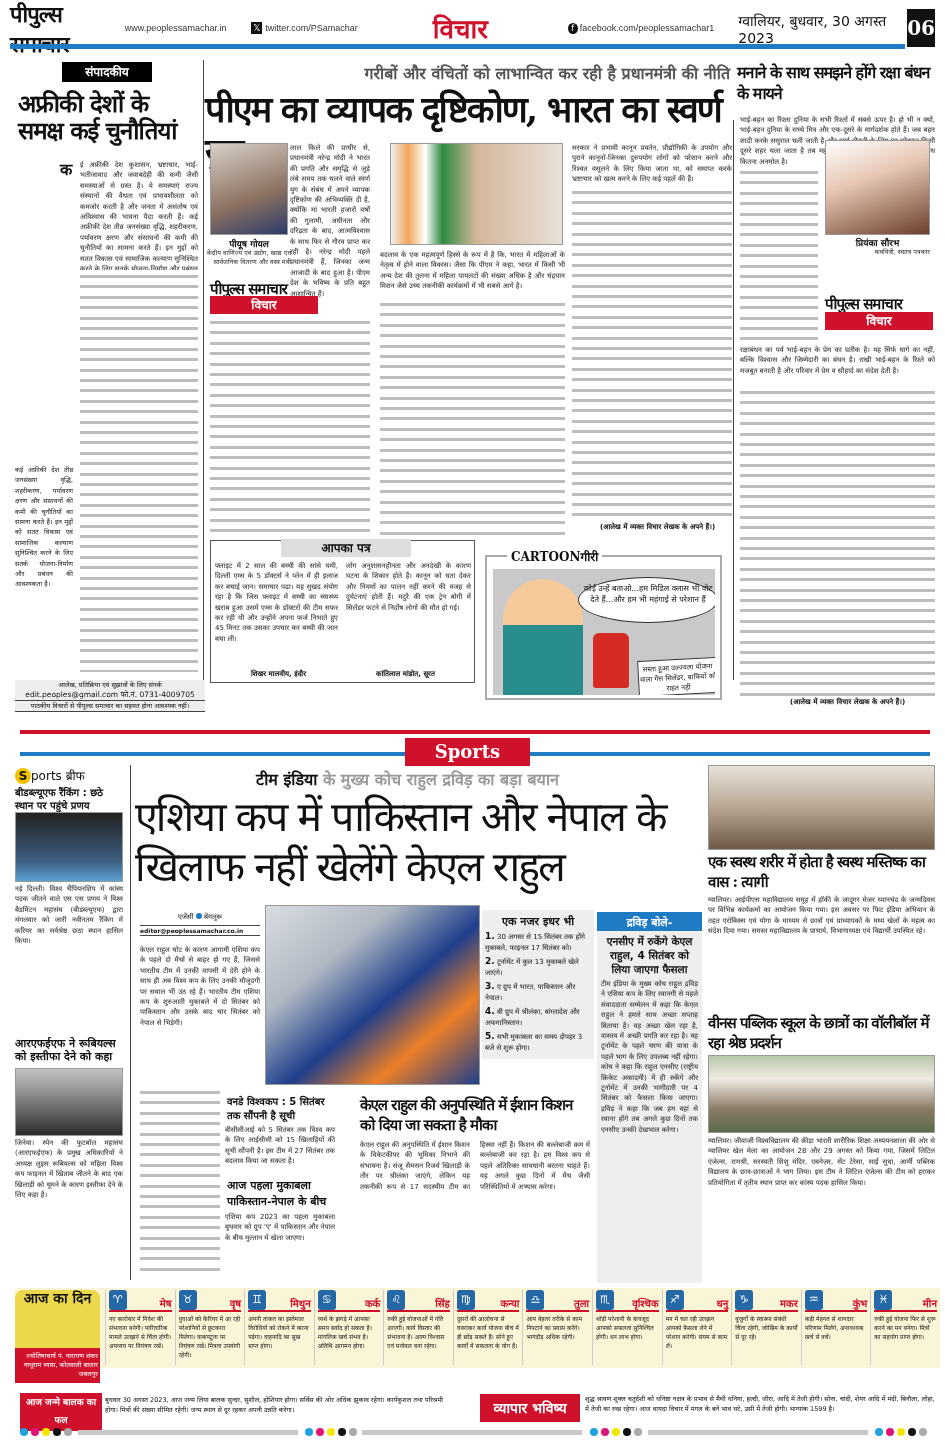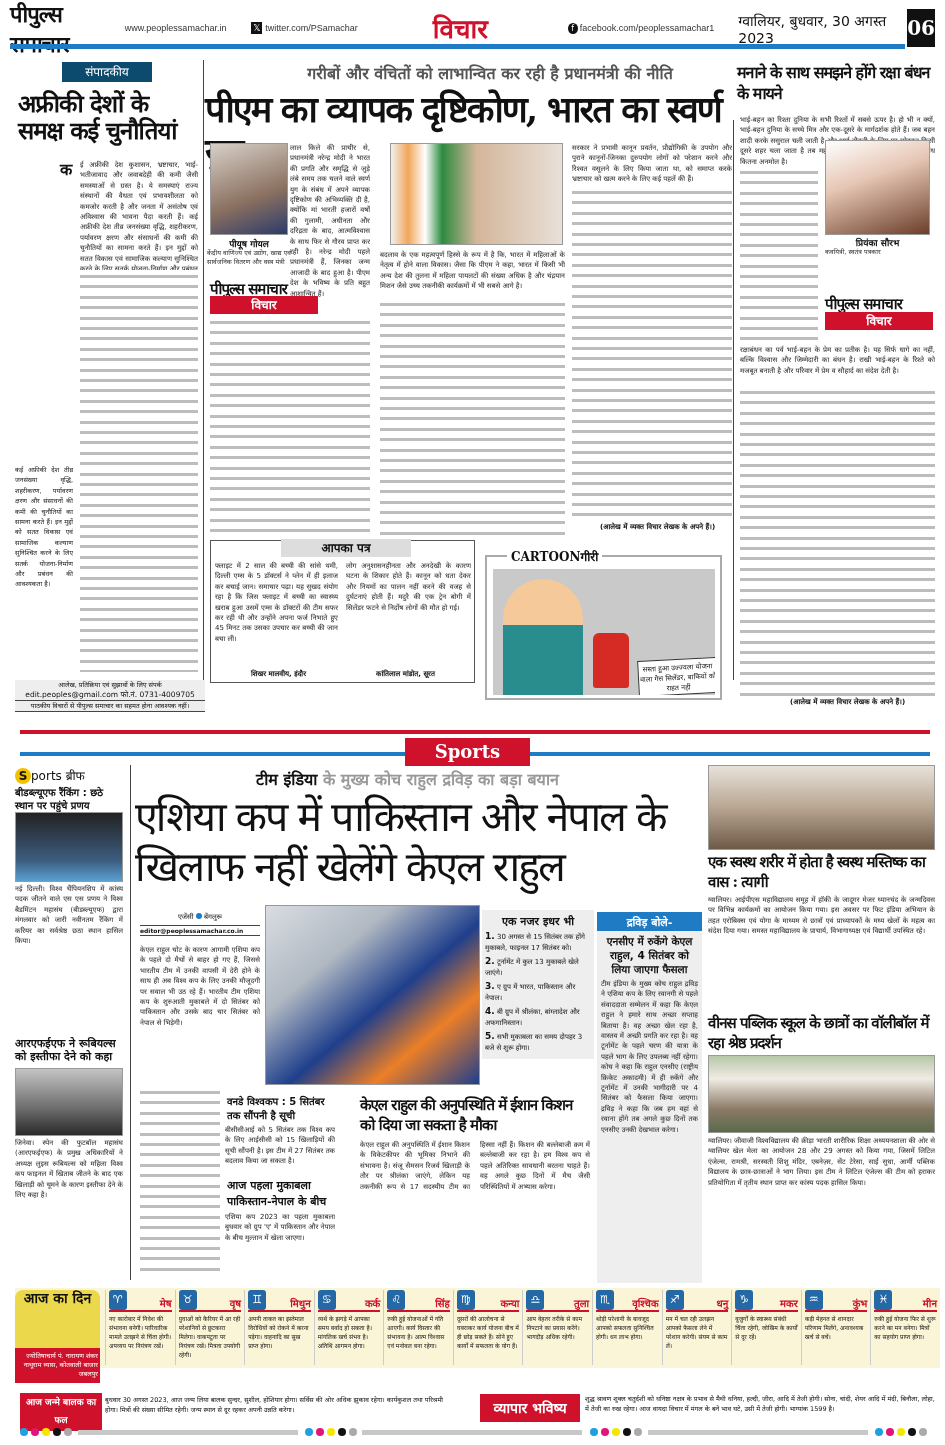--- a/index.html
+++ b/index.html
@@ -8,29 +8,29 @@
 .hdr{left:10px;top:8px;width:925px;height:40px;display:flex;align-items:center}
 .logo{font-family:"DejaVu Serif",serif;font-weight:bold;font-size:22px;letter-spacing:-1px;color:#111;position:relative}
 .logo small{position:absolute;top:-6px;left:12px;font-size:5px;font-weight:normal;letter-spacing:0}
 .url{font-size:9px;color:#333;margin-left:10px;font-family:"Liberation Sans",sans-serif}
 .xi{display:inline-block;width:12px;height:12px;background:#111;color:#fff;font-size:9px;text-align:center;line-height:12px;margin-left:25px;margin-right:3px}
 .vichar{font-family:"DejaVu Serif",serif;font-weight:bold;font-size:26px;color:#d0112b;margin-left:75px}
 .fb{display:inline-block;width:11px;height:11px;border-radius:50%;background:#111;color:#fff;font-size:8px;text-align:center;line-height:11px;margin-left:80px;margin-right:2px}
 .date{font-size:14px;margin-left:24px}
 .pgno{background:#111;color:#fff;font-family:"DejaVu Serif",serif;font-weight:bold;font-size:20px;width:30px;height:38px;line-height:38px;text-align:center;margin-left:auto}
 .hbar{left:10px;top:44px;width:895px;height:5px;background:#1f7bc4}
-.sampad{left:62px;top:62px;width:90px;height:20px;background:#0c4a6e;color:#fff;font-size:12px;font-weight:normal;text-align:center;line-height:20px}
+.sampad{left:62px;top:62px;width:90px;height:20px;background:#000000;color:#fff;font-size:12px;font-weight:bold;text-align:center;line-height:20px}
 .edh{left:18px;top:90px;width:180px;font-size:24px;font-weight:bold;line-height:27px;font-family:"DejaVu Serif",serif;letter-spacing:-1px}
 .txt{font-size:7px;line-height:10.4px;color:#222;text-align:justify;overflow:hidden}
 .fake{background:repeating-linear-gradient(#fff 0,#fff 3px,#bdbdbd 3px,#bdbdbd 6px,#fff 6px,#fff 10.4px)}
-.sub{left:250px;top:62px;width:480px;font-size:16px;color:#555;font-weight:bold;text-align:center}
+.sub{left:250px;top:62px;width:480px;font-size:16px;color:#555;font-weight:bold;text-align:right}
 .big{left:205px;top:88px;width:525px;font-size:36px;font-weight:bold;font-family:"DejaVu Serif",serif;letter-spacing:-2px;line-height:42px}
 .photo{background:linear-gradient(160deg,#d8d0c8,#8a7060 60%,#2c3b6a);border:1px solid #999}
 .cap{font-size:9px;font-weight:bold;text-align:center}
-.capsm{font-size:6.5px;text-align:left;color:#333;line-height:9px}
+.capsm{font-size:6.5px;text-align:right;color:#333;line-height:9px}
 .mini-logo{font-family:"DejaVu Serif",serif;font-weight:bold;font-size:15px;letter-spacing:-1px}
 .redtag{background:#d0112b;color:#fff;font-weight:bold;font-size:12px;text-align:center}
 .rk{left:737px;top:62px;width:200px;font-size:16px;font-weight:bold;line-height:21px;font-family:"DejaVu Serif",serif;letter-spacing:-1px}
 .vline{background:#444;width:1px}
 .box{border:1px solid #555}
 .aapka{left:210px;top:540px;width:265px;height:143px}
 .aapka .t{position:absolute;left:70px;top:-2px;width:130px;height:18px;background:#ddd;font-size:12px;font-weight:bold;text-align:center;line-height:18px}
 .cartoon{left:485px;top:555px;width:237px;height:145px;border:2px solid #aaa}
 .cartoon .t{position:absolute;left:20px;top:-9px;background:#fff;padding:0 4px;font-weight:bold;font-size:12px;font-family:"DejaVu Serif",serif}
 .scene{position:absolute;left:6px;top:12px;width:222px;height:126px;background:#c9c9c9;overflow:hidden}
@@ -141,20 +141,21 @@
   <div class="abs txt" style="left:4px;top:20px;width:123px;height:105px">फ्लाइट में 2 साल की बच्ची की सांसे थमी, दिल्ली एम्स के 5 डॉक्टर्स ने प्लेन में ही इलाज कर बचाई जान। समाचार पढ़ा। यह सुखद संयोग रहा है कि जिस फ्लाइट में बच्ची का स्वास्थ्य खराब हुआ उसमें एम्स के डॉक्टरों की टीम सफर कर रही थी और उन्होंने अपना फर्ज निभाते हुए 45 मिनट तक उसका उपचार कर बच्ची की जान बचा ली।</div>
   <div class="abs" style="left:40px;top:128px;font-size:7px;font-weight:bold">शिखर मालवीय, इंदौर</div>
   <div class="abs txt" style="left:135px;top:20px;width:125px;height:105px">लोग अनुशासनहीनता और अनदेखी के कारण घटना के शिकार होते हैं। कानून को धता देकर और नियमों का पालन नहीं करने की वजह से दुर्घटनाएं होती हैं। मदुरै की एक ट्रेन बोगी में सिलेंडर फटने से निर्दोष लोगों की मौत हो गई।</div>
   <div class="abs" style="left:165px;top:128px;font-size:7px;font-weight:bold">कांतिलाल मांडोत, सूरत</div>
 </div>
 
 <div class="abs cartoon">
   <div class="t">CARTOONगीरी</div>
   <div class="scene">
     <div class="lady"></div>
+    <div class="bubble">कोई उन्हें बताओ...हम मिडिल क्लास भी वोट देते हैं...और हम भी महंगाई से परेशान हैं</div>
     <div class="cyl"></div>
     <div class="sign">सस्ता हुआ उज्ज्वला योजना वाला गैस सिलेंडर, बाकियों को राहत नहीं</div>
   </div>
 </div>
 
 <div class="abs redline"></div>
 <div class="abs blueline"></div>
 <div class="abs sports">Sports</div>
 
 <div class="abs sbrief">

